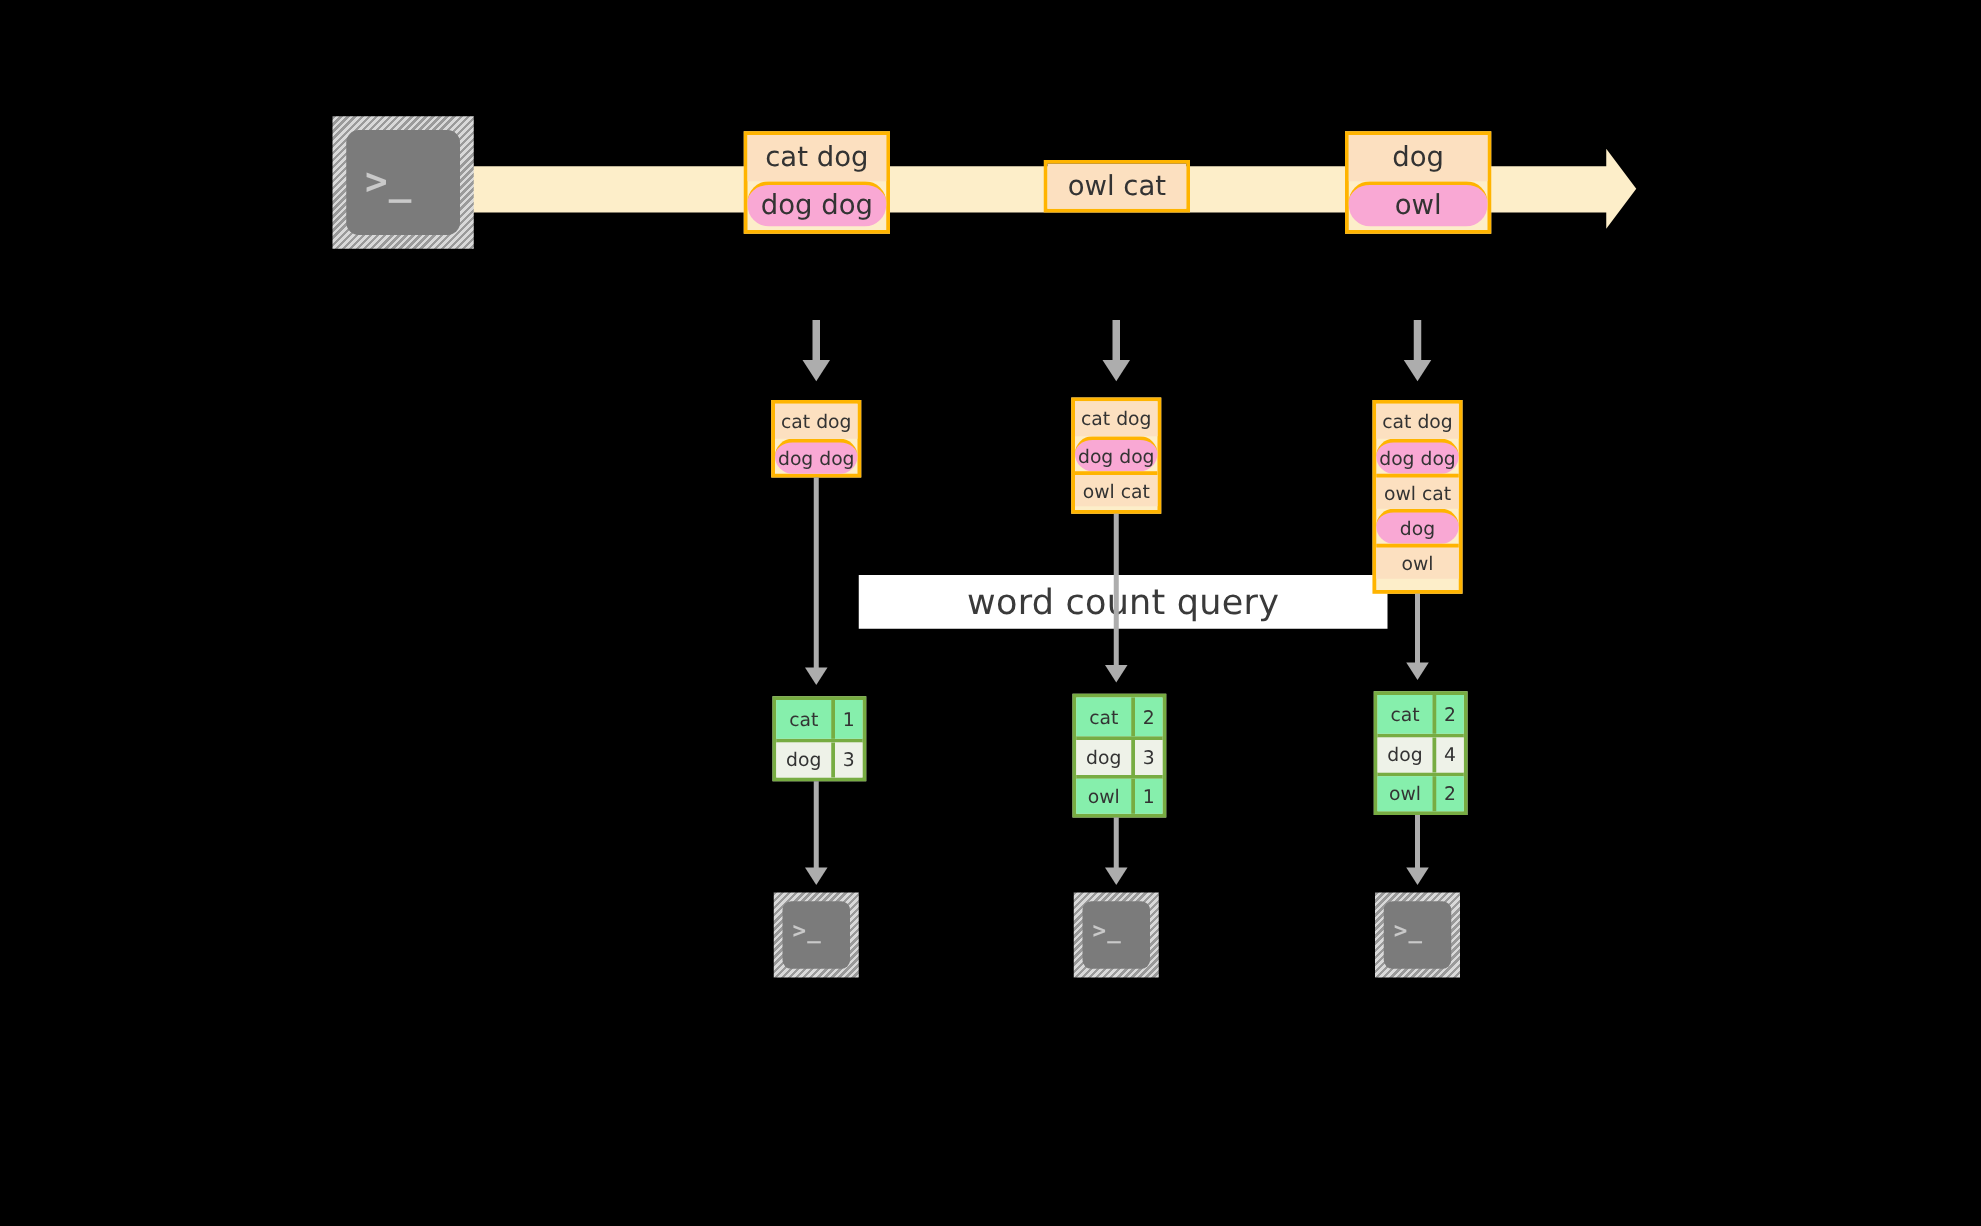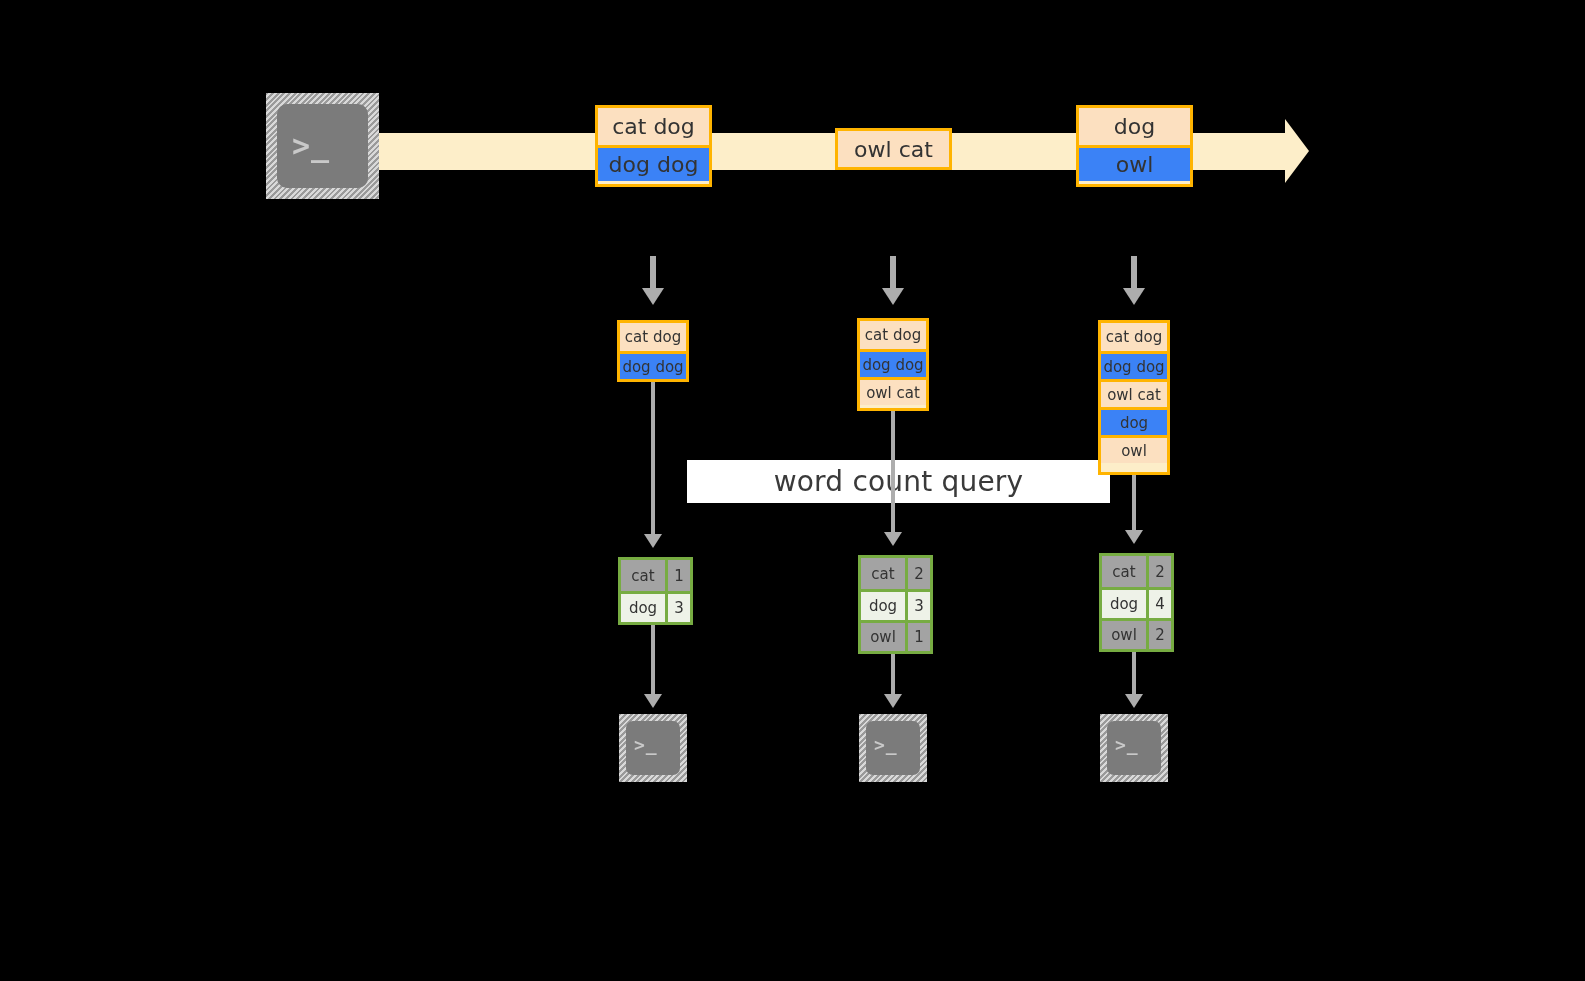--- a/index.html
+++ b/index.html
@@ -63,21 +63,21 @@
   }
   .orow {
     box-sizing: border-box;
     display: flex;
     align-items: center;
     justify-content: center;
     color: #333333;
     white-space: nowrap;
   }
   .orow.dark  { background: #fce0c0; }
-  .orow.light { background: #3b82f6; }
+  .orow.light { background: #f9a8d4; border-radius: 17px; }
   .orow + .orow { border-top: 3px solid #ffb400; }
 
   
   .gbox {
     position: absolute;
     box-sizing: border-box;
     border: 3px solid #77ac42;
     background: #e3ead8;
   }
   .grow {
@@ -90,21 +90,21 @@
     box-sizing: border-box;
     display: flex;
     align-items: center;
     justify-content: center;
     color: #333333;
     font-size: 15px;
     white-space: nowrap;
   }
   .gcell-k { width: 46px; }
   .gcell-v { width: 26px; border-left: 3px solid #77ac42; }
-  .grow.dark  .gcell-k, .grow.dark  .gcell-v { background: #a3a3a3; }
+  .grow.dark  .gcell-k, .grow.dark  .gcell-v { background: #86efac; }
   .grow.light .gcell-k, .grow.light .gcell-v { background: #eef2e8; }
 
   
   .ashaft {
     position: absolute;
     background: #adadad;
   }
   .ahead {
     position: absolute;
     width: 0; height: 0;

